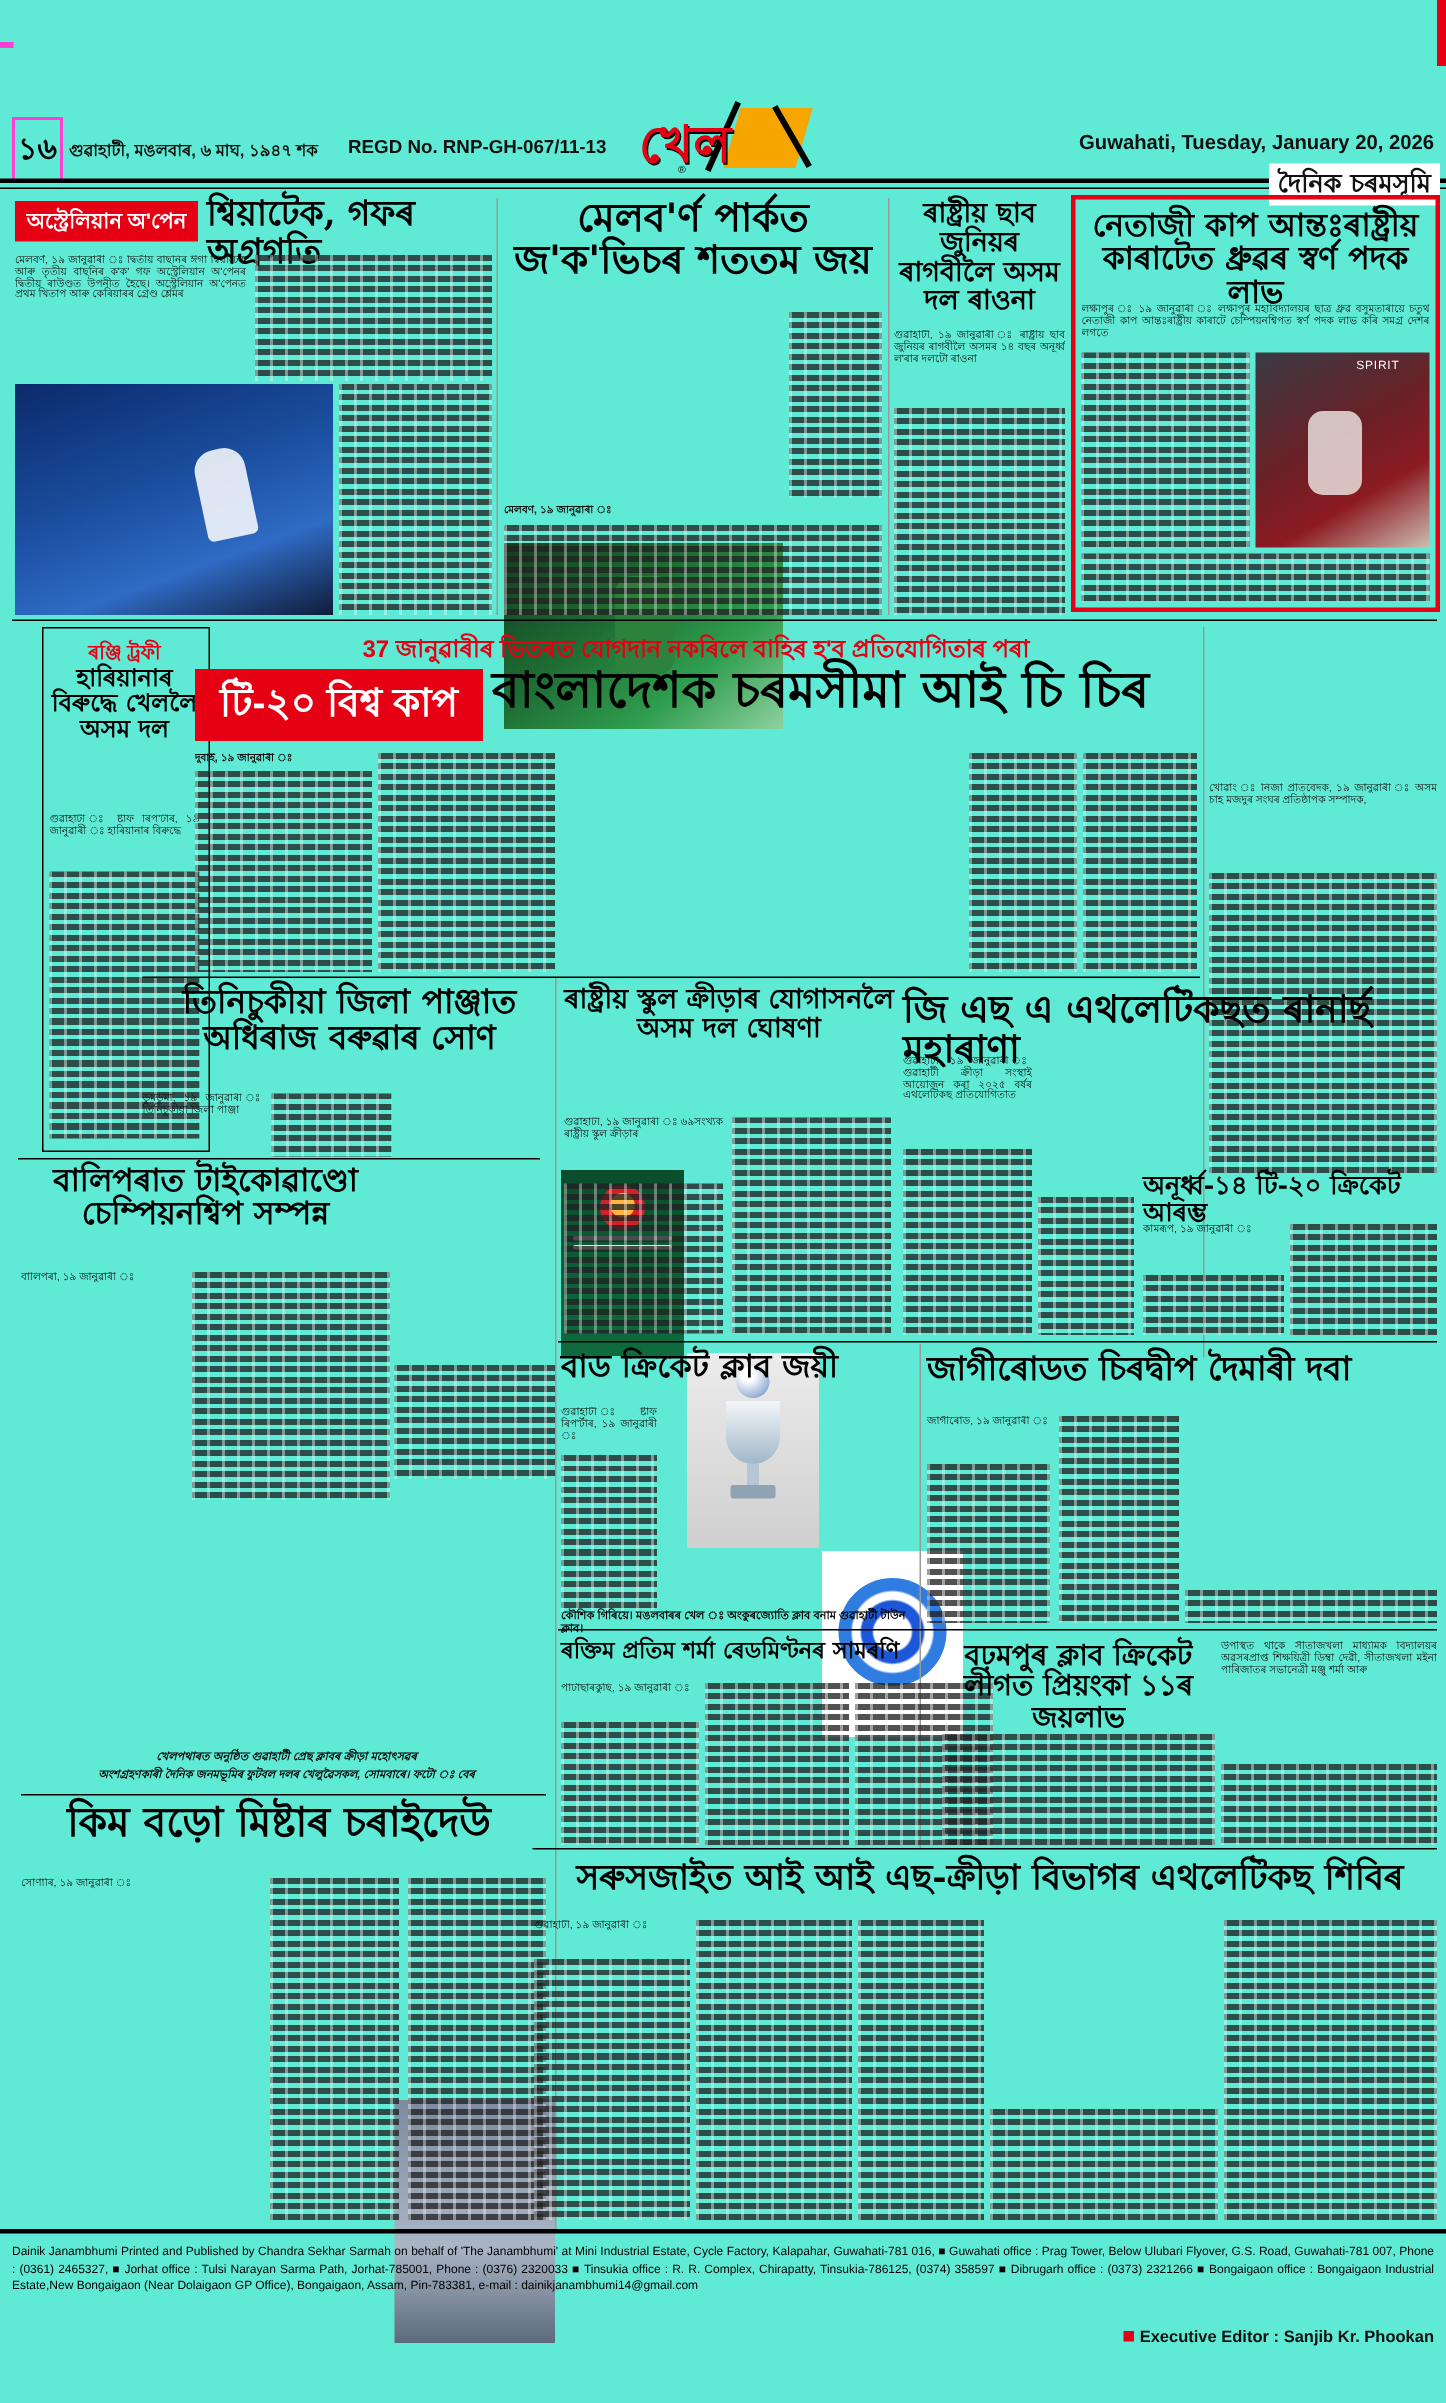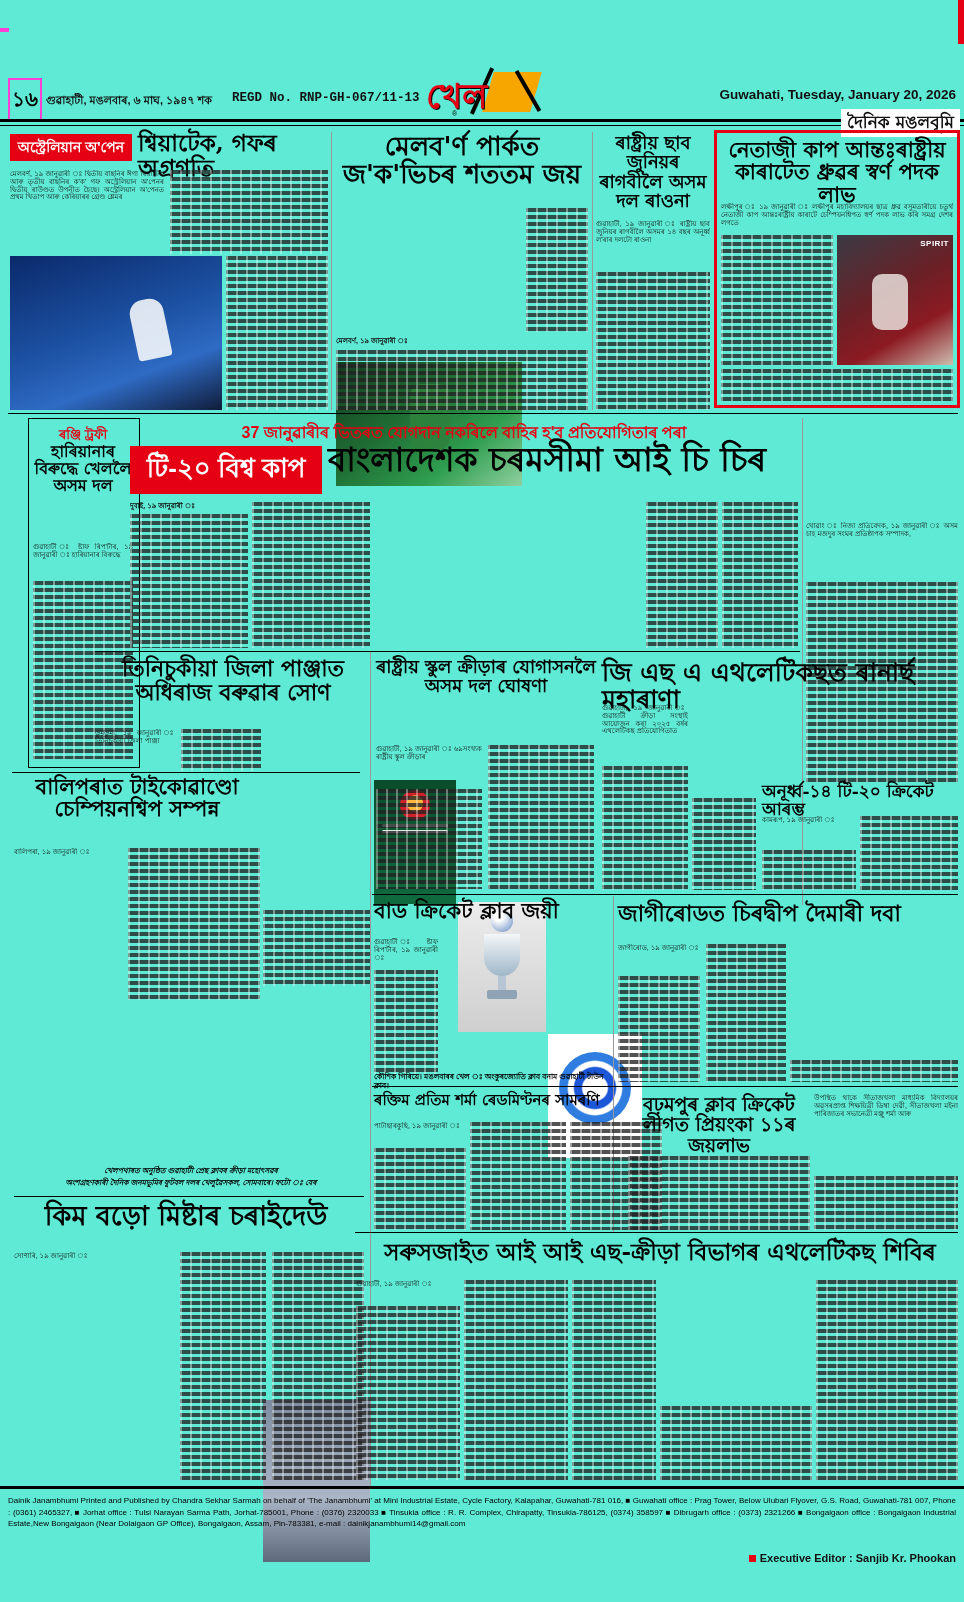--- a/index.html
+++ b/index.html
@@ -26,53 +26,53 @@
   .rb{width:7px;height:7px;background:#e60014;display:inline-block;margin-right:4px;}
   
   .tr-sphere{width:22px;height:22px;border-radius:50%;background:radial-gradient(circle at 35% 30%,#fff 20%,#9db4d8 70%,#5b7bb0);margin:8px auto 0;}
   .tr-cup{width:36px;height:42px;border-radius:0 0 20px 20px;background:linear-gradient(#f4f6f8,#9fb7c9);margin:2px auto 0;}
   .tr-stem{width:8px;height:14px;background:#b6c6d4;margin:0 auto;}
   .tr-base{width:30px;height:9px;background:#8fa3b5;border-radius:2px;margin:0 auto;}
   .bcb-circle{width:30px;height:30px;border-radius:50%;background:radial-gradient(circle at 50% 45%,#ffb63c 35%,#d0202a 38%);margin:10px auto 4px;}
   .bcb-wave{height:3px;background:#fff;opacity:.85;margin:3px 8px;border-radius:2px;}
   .icc-swirl{width:72px;height:72px;border-radius:50%;margin:18px auto 0;
      background:radial-gradient(circle at 50% 50%, #fff 24%, #1c57d8 27% 40%, #fff 43% 52%, #2f7de0 55% 72%, #fff 75%);}
-  .spirit{position:absolute;top:4px;right:4px;color:#fff;font-size:8px;font-weight:bold;letter-spacing:.5px;}
+  .spirit{position:absolute;top:4px;right:20px;color:#fff;font-size:8px;font-weight:normal;letter-spacing:.5px;}
   
   .logo-wedge{position:absolute;left:66px;top:6px;width:48px;height:40px;background:#f7a600;transform:skewX(-16deg);}
   .logo-runner{position:absolute;left:58px;top:0;width:4px;height:50px;background:#000;transform:rotate(24deg);}
   .logo-runner2{position:absolute;left:104px;top:2px;width:4px;height:46px;background:#000;transform:rotate(-30deg);}
   .logo-text{position:absolute;left:4px;top:4px;font-size:34px;font-weight:bold;color:#e60014;text-shadow:1px 1px 0 #000;font-family:"DejaVu Serif",serif;}
   .logo-r{position:absolute;left:30px;top:44px;font-size:7px;color:#000;}
 </style>
 </head>
 <body>
 
 <div class="page">
 
   <div class="abs" style="left:0;top:28px;width:9px;height:4px;background:#ff3fd3;"></div>
   <div class="abs" style="right:0;top:0;width:6px;height:44px;background:#e60014;"></div>
 
   <div class="abs pagenum" style="left:8px;top:78px;width:30px;height:40px;">১৬</div>
   <div class="abs smallbold" style="left:46px;top:92px;font-size:11px;">গুৱাহাটী, মঙলবাৰ, ৬ মাঘ, ১৯৪৭ শক</div>
-  <div class="abs smallbold" style="left:232px;top:91px;font-size:12.5px;font-family:Liberation Mono, monospace;">REGD No. RNP-GH-067/11-13</div>
+  <div class="abs smallbold" style="left:232px;top:91px;font-size:12.5px;">REGD No. RNP-GH-067/11-13</div>
 
   <div class="abs" style="left:422px;top:66px;width:130px;height:56px;">
     <div class="logo-runner"></div>
     <div class="logo-wedge"></div>
     <div class="logo-runner2"></div>
     <div class="logo-text">খেল</div>
     <div class="logo-r">®</div>
   </div>
 
   <div class="abs smallbold" style="left:700px;top:87px;width:256px;font-size:13.5px;text-align:right;">Guwahati, Tuesday, January 20, 2026</div>
 
   <div class="abs hr" style="left:0;top:119px;width:964px;height:3px;"></div>
   <div class="abs hr" style="left:0;top:125px;width:964px;height:1px;"></div>
-  <div class="abs papername" style="right:4px;top:109px;">দৈনিক মঙলবূমি</div>
+  <div class="abs papername" style="right:4px;top:109px;">দৈনিক চৰমসূমি</div>
 
   <div class="abs vr" style="left:331px;top:132px;height:278px;"></div>
   <div class="abs vr" style="left:592px;top:132px;height:278px;"></div>
 
   <div class="abs kickbox" style="left:10px;top:134px;width:122px;height:27px;font-size:14px;text-align:center;">অস্ট্রেলিয়ান অ'পেন</div>
   <div class="abs hl" style="left:138px;top:131px;width:193px;height:36px;font-size:23px;">শ্বিয়াটেক, গফৰ অগ্রগতি</div>
   <div class="abs lead" style="left:10px;top:170px;width:154px;height:84px;">মেলবর্ণ, ১৯ জানুৱাৰী ঃ দ্বিতীয় বাছনিৰ ঈগা শ্বিয়াটেক আৰু তৃতীয় বাছনিৰ ক'ক' গফ অস্ট্রেলিয়ান অ'পেনৰ দ্বিতীয় ৰাউণ্ডত উপনীত হৈছে। অস্ট্রেলিয়ান অ'পেনত প্রথম খিতাপ আৰু কেৰিয়াৰৰ গ্রেণ্ড শ্লেমৰ</div>
   <div class="abs gk" style="left:170px;top:170px;width:158px;height:84px;"></div>
   <div class="abs ph" style="left:10px;top:256px;width:212px;height:154px;background:linear-gradient(160deg,#0b2a6b 0%,#1b4fa0 45%,#2f6bc4 72%,#101c3a 100%);">
     <div style="position:absolute;left:58%;top:28%;width:34px;height:60px;background:rgba(255,255,255,.85);border-radius:14px 14px 4px 4px;transform:rotate(-12deg);"></div>

